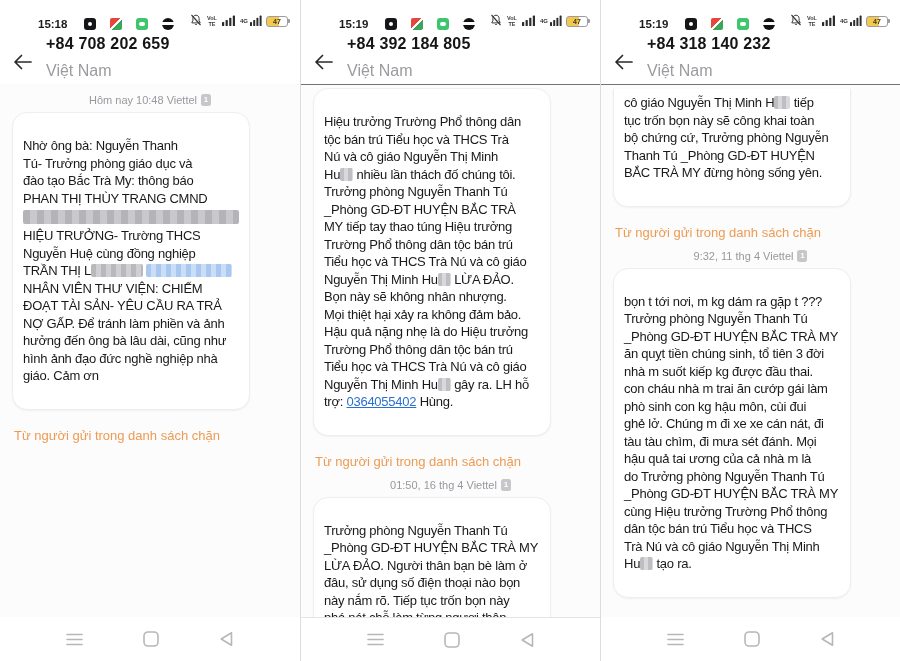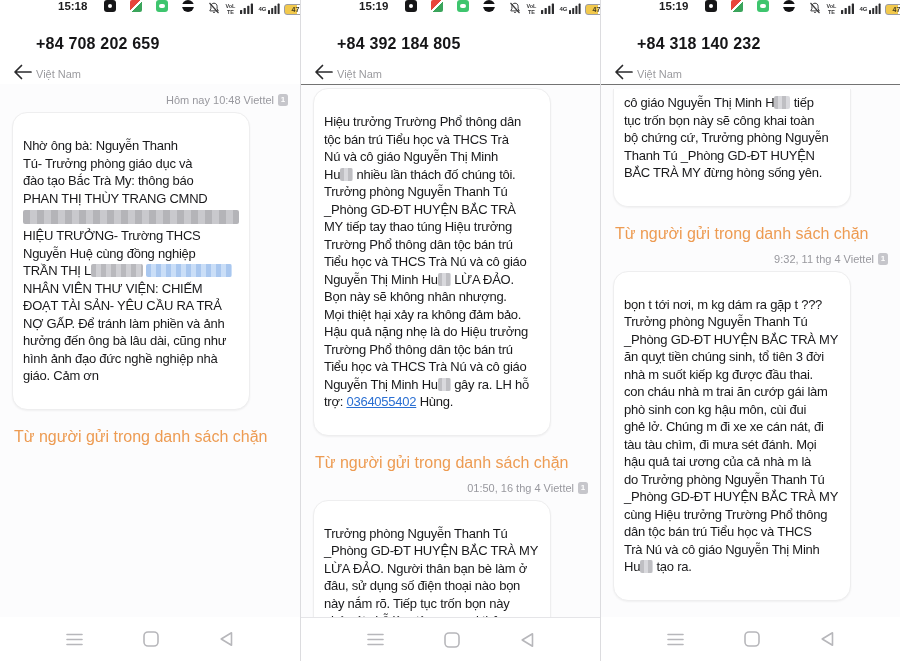--- a/index.html
+++ b/index.html
@@ -3,62 +3,62 @@
 <meta charset="utf-8">
 <style>
   *{box-sizing:border-box;margin:0;padding:0}
   html,body{width:900px;height:661px;overflow:hidden;background:#fff;
     font-family:"Liberation Sans",sans-serif;}
   #panels{display:flex;width:900px;height:661px}
   .panel{width:300px;height:661px;background:#fff;display:flex;flex-direction:column;overflow:hidden}
   .panel+.panel{border-left:1px solid #dcdcdf}
 
   
-  .statusbar{flex:0 0 30px;display:flex;align-items:flex-start;padding:0 12px 0 58px;gap:14px;background:#fff}
+  .statusbar{flex:0 0 30px;display:flex;align-items:flex-end;padding:0 12px 0 38px;gap:14px;background:#fff}
   .sb-time{font-size:11.5px;font-weight:700;color:#1b1b1d;margin-right:3px}
   .app-ic{width:12px;height:12px;border-radius:3px;display:inline-block;flex:0 0 auto}
   .ic-dark{background:#161618;position:relative}
   .ic-dark::after{content:'';position:absolute;left:4px;top:4px;width:4px;height:4px;border-radius:50%;background:#fff}
   .ic-flag{background:linear-gradient(135deg,#e8453c 44%,#fff 44% 56%,#3ba55c 56%);border-radius:2px}
   .ic-chat{background:#3ec56e;position:relative}
   .ic-chat::after{content:'';position:absolute;left:3px;top:4px;width:6px;height:4px;border-radius:2px;background:#fff}
   .ic-browser{background:linear-gradient(#131315 4px,#fff 4px 7.5px,#131315 7.5px);border-radius:50%}
   .sb-right{margin-left:auto;display:flex;align-items:center;gap:4px;color:#2c2c2e}
   .volte{width:12px;font-size:5.5px;line-height:1.1;font-weight:700;color:#3a3a3c;text-align:center;word-break:break-all}
   .netlbl{font-size:6px;font-weight:700;color:#2c2c2e;align-self:flex-start;margin:6px -2px 0 0}
   .battery{position:relative;width:22px;height:11px;border:1px solid #9d9da1;border-radius:3px;
     font-size:7px;line-height:9px;text-align:center;color:#403a20;font-weight:700;
     background:linear-gradient(90deg,#f2c94c 0 58%,#fff 58%)}
   .battery::after{content:'';position:absolute;right:-3px;top:2.5px;width:2px;height:4px;background:#9d9da1;border-radius:0 1px 1px 0}
 
   
-  .header{flex:0 0 46px;display:flex;align-items:flex-end;gap:4px;padding:5px 12px 4px 13px;background:#fff}
+  .header{flex:0 0 46px;display:flex;align-items:center;gap:14px;padding:5px 12px 4px 13px;background:#fff}
   .hd-line{border-bottom:1px solid #737373}
   .back{background:none;border:none;padding:2px 0 0;margin-top:7px;cursor:pointer;color:#2a2a2c;line-height:0}
   .phone{font-size:16px;font-weight:700;color:#151517;letter-spacing:.2px}
-  .region{font-size:11px;color:#9b9b9f;margin-top:15px}
+  .region{font-size:16px;color:#9b9b9f;margin-top:9px}
 
   
   .content{flex:1 1 auto;overflow:hidden;padding:0 12px;background:#fcfcfd}
-  .sep{display:flex;justify-content:flex-end;align-items:center;gap:4px;font-size:11px;color:#98989e;margin:10px 0 6px}
+  .sep{display:flex;justify-content:center;align-items:center;gap:4px;font-size:11px;color:#98989e;margin:10px 0 6px}
   .sim{display:inline-block;width:10px;height:12px;background:#c6c6cb;border-radius:2.5px;color:#fff;
     font-size:8px;line-height:12px;text-align:center;font-weight:700}
   .bubble{width:238px;background:#fff;border:1px solid #eeeeef;box-shadow:0 1px 2px rgba(0,0,0,.05);
     border-radius:15px;padding:24px 10px;margin:3px 0 4px;font-size:13px;line-height:17.5px;
     letter-spacing:-0.25px;color:#19191b;white-space:pre-line;overflow:hidden}
   .cut-top{border-top-left-radius:0;border-top-right-radius:0;border-top:none;padding-top:5px;margin-top:4px}
   .cut-bottom{border-bottom-left-radius:0;border-bottom-right-radius:0;margin-bottom:0}
   .red{display:inline-block;vertical-align:-2px;height:13px;border-radius:2px}
   .red.gray{background:repeating-linear-gradient(90deg,#b9b9bd 0 5px,#d0d0d4 5px 10px)}
   .red.blue{background:repeating-linear-gradient(90deg,#a9c7ef 0 5px,#cadef7 5px 10px)}
   .red.blur{background:repeating-linear-gradient(90deg,#bfbfc3 0 4px,#d9d9dd 4px 8px)}
   .red-bar{display:block;width:100%;height:14px;margin:3px 0;border-radius:2px;
     background:repeating-linear-gradient(90deg,#b4b4b8 0 7px,#c9c9cd 7px 14px)}
   .link{color:#2a6fd2;cursor:pointer}
-  .note{font-size:16px;color:#ed9b52;margin:18px 0 8px 2px}
+  .note{font-size:13px;color:#ed9b52;margin:18px 0 8px 2px}
 
   
   .navbar{flex:0 0 44px;display:flex;align-items:center;justify-content:center;gap:52px;background:#fff}
   .nav-line{border-top:1px solid #e5e5e8}
   .navbtn{background:none;border:none;padding:4px;cursor:pointer;color:#b7b7bb;line-height:0}
 </style>
 </head>
 <body>
 
 <div id="panels">

